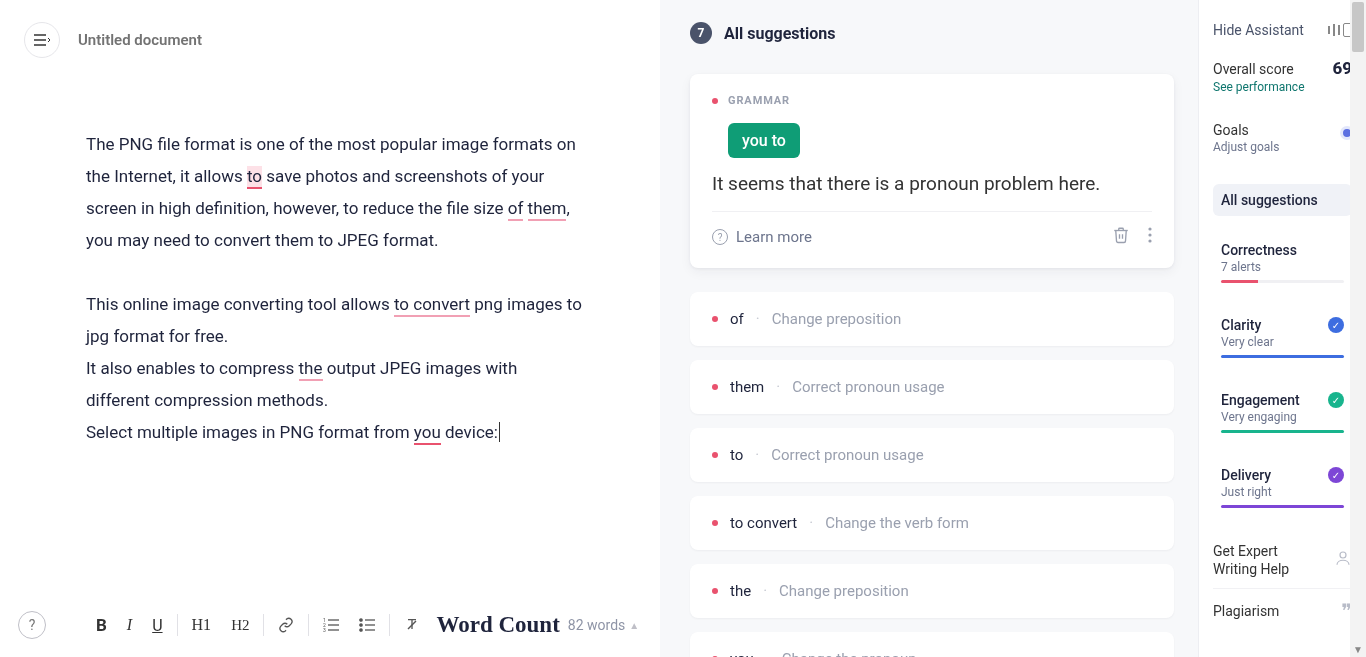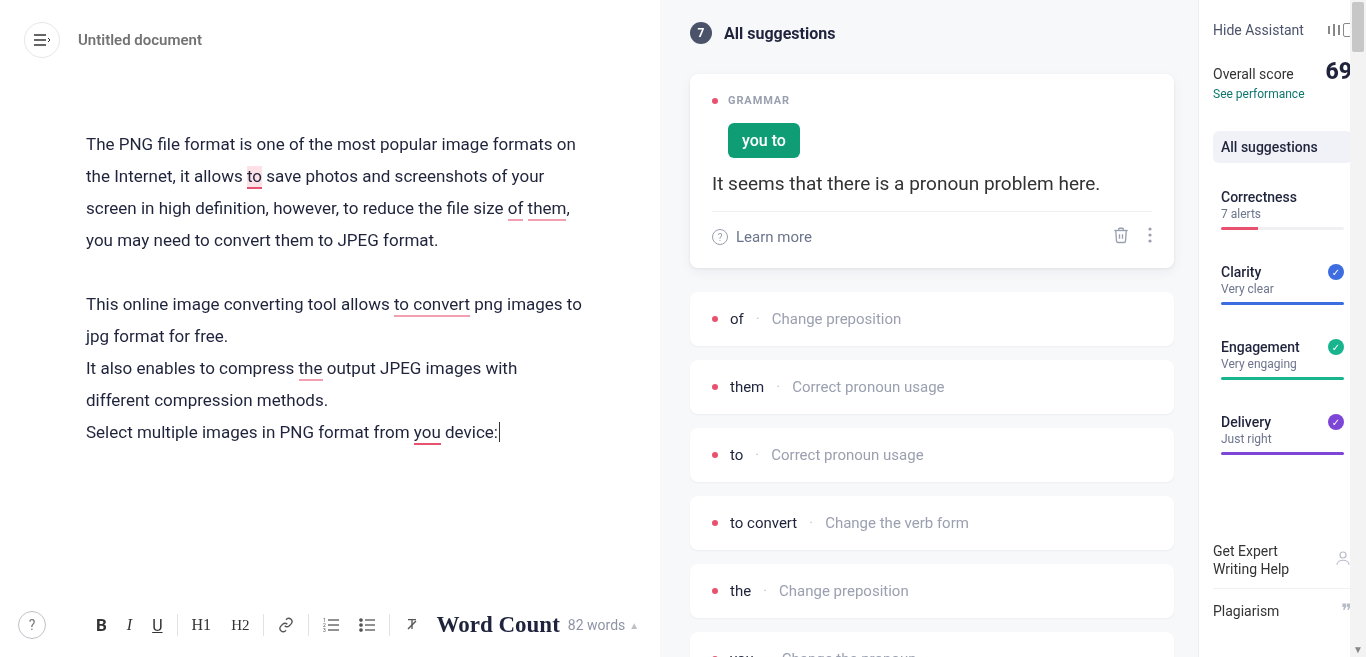--- a/index.html
+++ b/index.html
@@ -55,21 +55,21 @@
 
 
 .side { flex: 0 0 168px; border-left: 1px solid #edeef2; padding: 22px 14px 0 14px; position: relative; background:#fff;}
 .side-top { display: flex; align-items: center; justify-content: space-between; margin-bottom: 20px; }
 .hide-a { color: #4a536a; font-size: 14px; cursor:pointer; }
 .panel-icon { display:flex; gap:3px; align-items:center;}
 .panel-icon .ln { width:2px; background:#888; }
 .panel-icon .sq { width:9px; height:14px; border:1.5px solid #888; border-radius:2px;}
 .score-row { display: flex; align-items: baseline; justify-content: space-between; }
 .score-lbl { font-size: 14px; color: #333; }
-.score-val { font-size: 23px; font-weight: 800; color: #1f243c; }
+.score-val { font-size: 17px; font-weight: 800; color: #1f243c; }
 .score-sub { font-size: 12px; color: #0f766e; margin-top: 2px; cursor:pointer;}
 .goals { margin-top: 28px; position:relative;}
 .goals-lbl { font-size: 14px; color: #333; }
 .goals-sub { font-size: 12px; color: #6d758d; margin-top: 2px; cursor:pointer;}
 .goal-dot { position:absolute; right:-2px; top:4px; width:14px; height:14px; border-radius:50%; background:#5b6ee1; border:3px solid #e3e7fb; cursor:pointer;}
 .cat { margin-top: 18px; padding: 8px 8px; border-radius: 6px; cursor:pointer;}
 .cat.active { background: #f0f2f7; }
 .cat-title { font-size: 14px; color: #1f243c; font-weight: 500;}
 .cat-sub { font-size: 12px; color: #6d758d; margin-top: 2px;}
 .cat-bar { height: 3px; border-radius: 2px; margin-top: 6px; }
@@ -252,20 +252,25 @@
           <span class="sq"></span>
       </span>
     </div>
 
     <div class="score-row">
       <span class="score-lbl">Overall score</span>
       <span class="score-val">69</span>
     </div>
     <div class="score-sub">See performance</div>
 
+    <div class="goals">
+      <div class="goals-lbl">Goals</div>
+      <div class="goals-sub">Adjust goals</div>
+      <div class="goal-dot"></div>
+    </div>
 
     <div class="cat active" style="margin-top:30px;">
       <div class="cat-title">All suggestions</div>
     </div>
 
     <div class="cat">
       <div class="cat-title">Correctness</div>
       <div class="cat-sub">7 alerts</div>
       <div class="cat-bar" style="background:linear-gradient(to right,#e9526e 30%,#f0f0f3 30%);"></div>
     </div>

